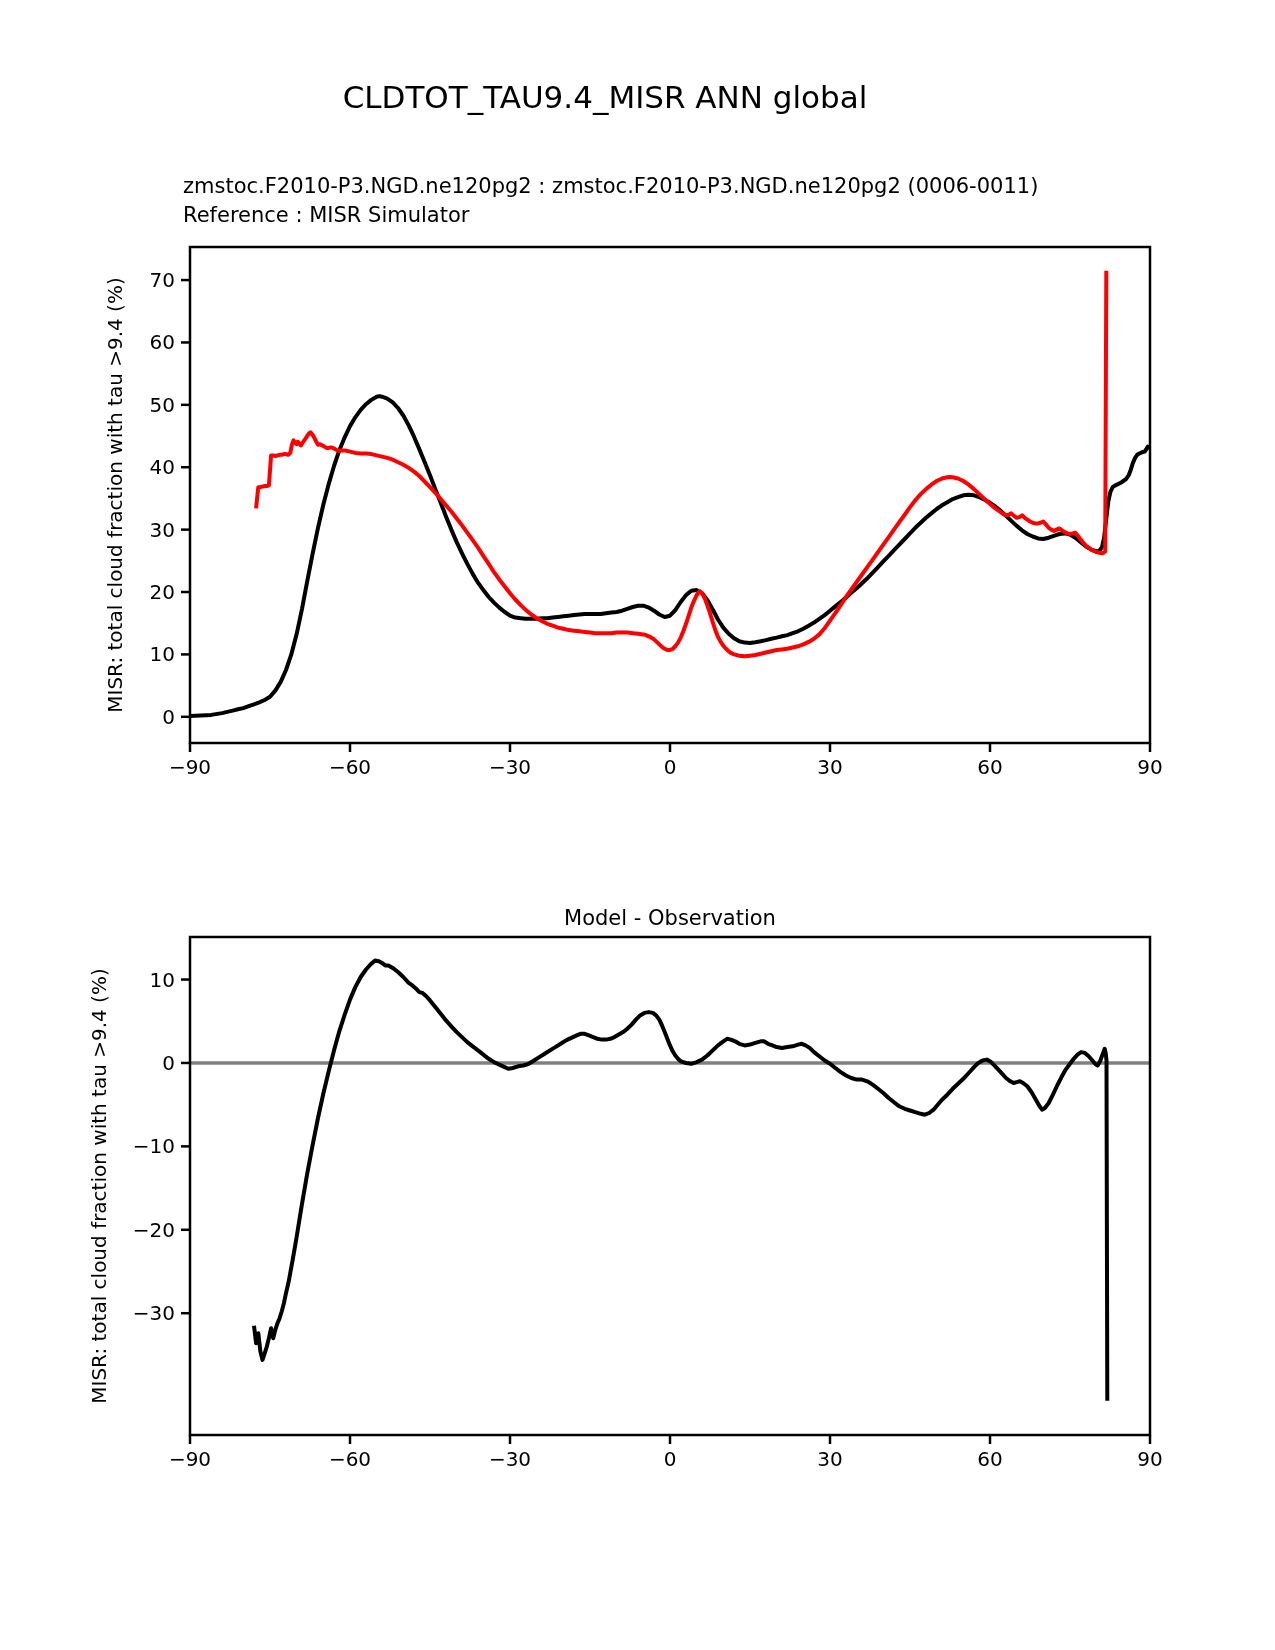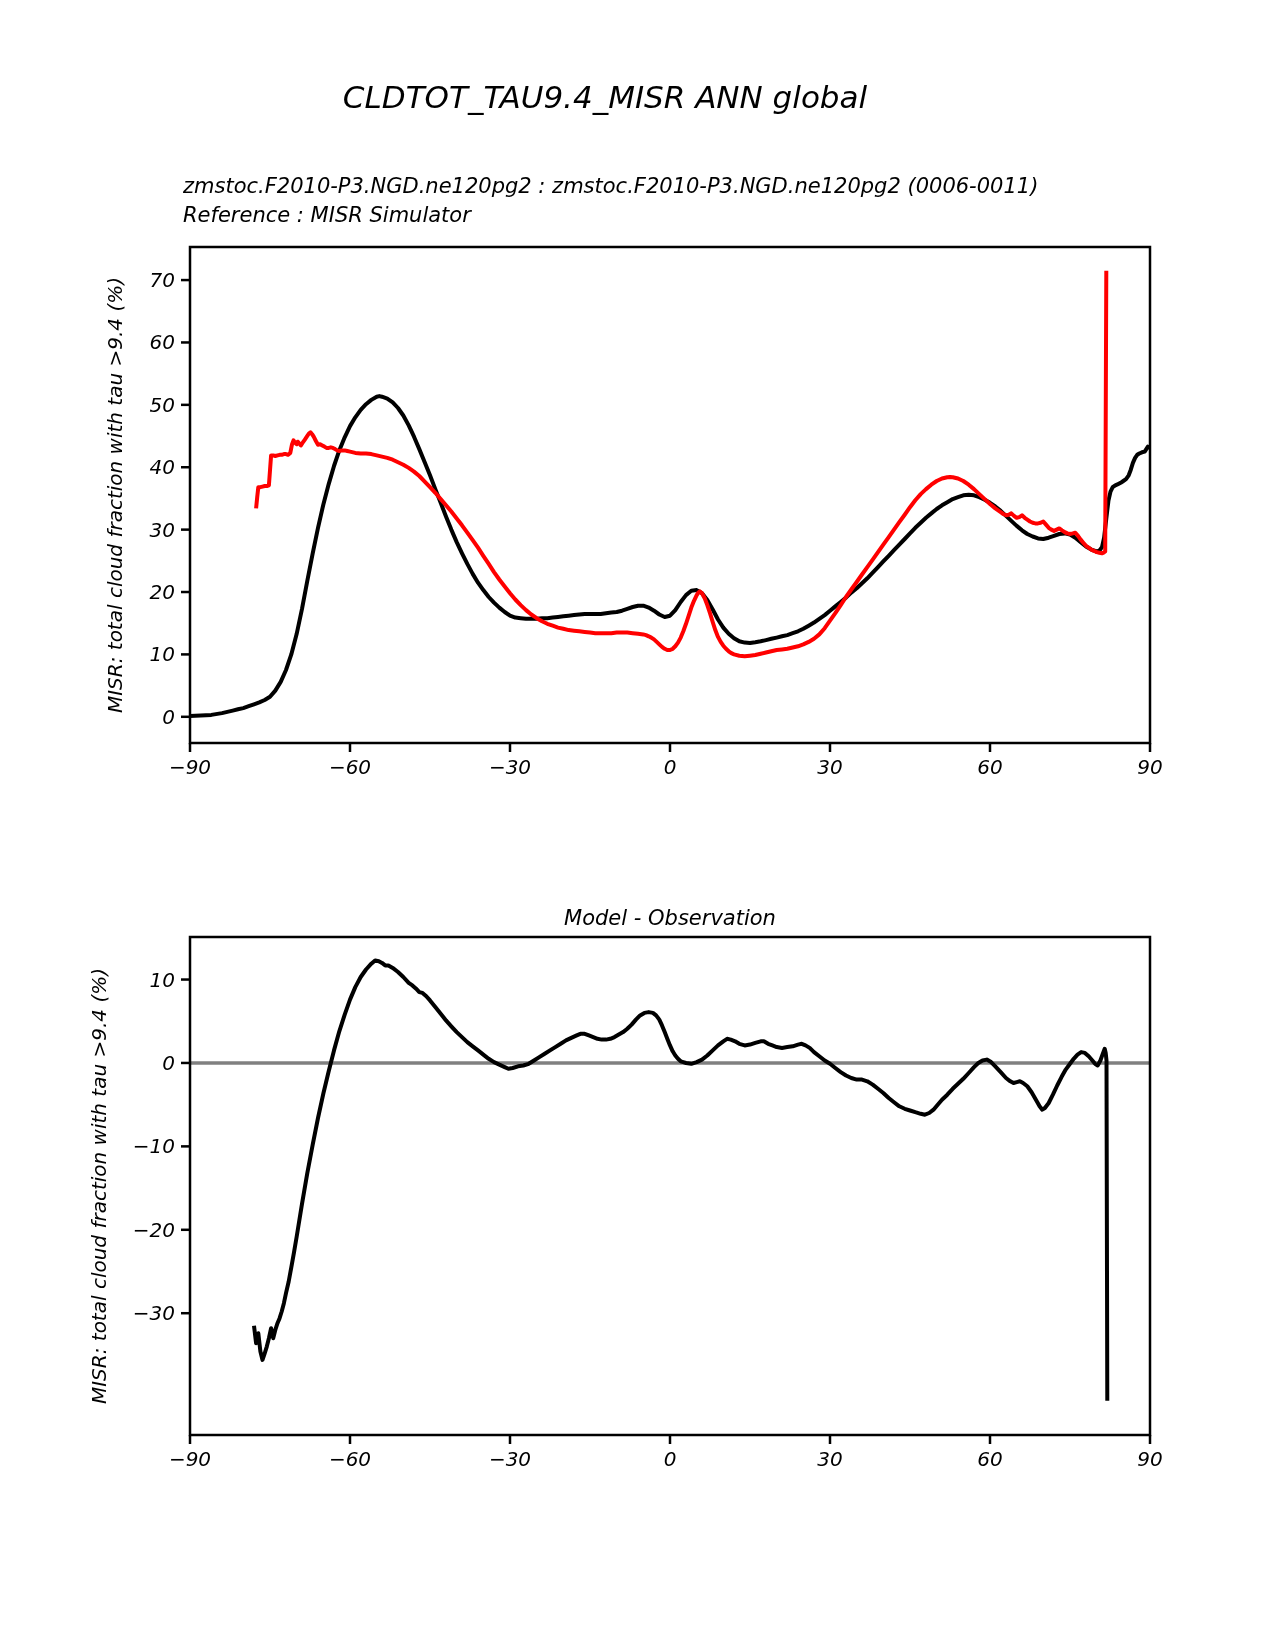--- a/index.html
+++ b/index.html
@@ -1,16 +1,16 @@
 <!DOCTYPE html>
 <html><head>
 <meta charset="utf-8">
 <style>
   html,body{margin:0;padding:0;background:#ffffff;}
-  .page{width:1275px;height:1576px;background:#0ea5e9;position:relative;font-style:italic;}
+  .page{width:1275px;height:1576px;background:#0ea5e9;position:relative;}
   svg text{font-family:"DejaVu Sans","Liberation Sans",sans-serif;fill:#000000;}
   .suptitle{font-size:31px;}
   .sub{font-size:21px;}
   .axlabel{font-size:20px;}
   .paneltitle{font-size:21px;}
   .tick-label{font-size:20px;}
 </style>
 </head>
 <body>
 

